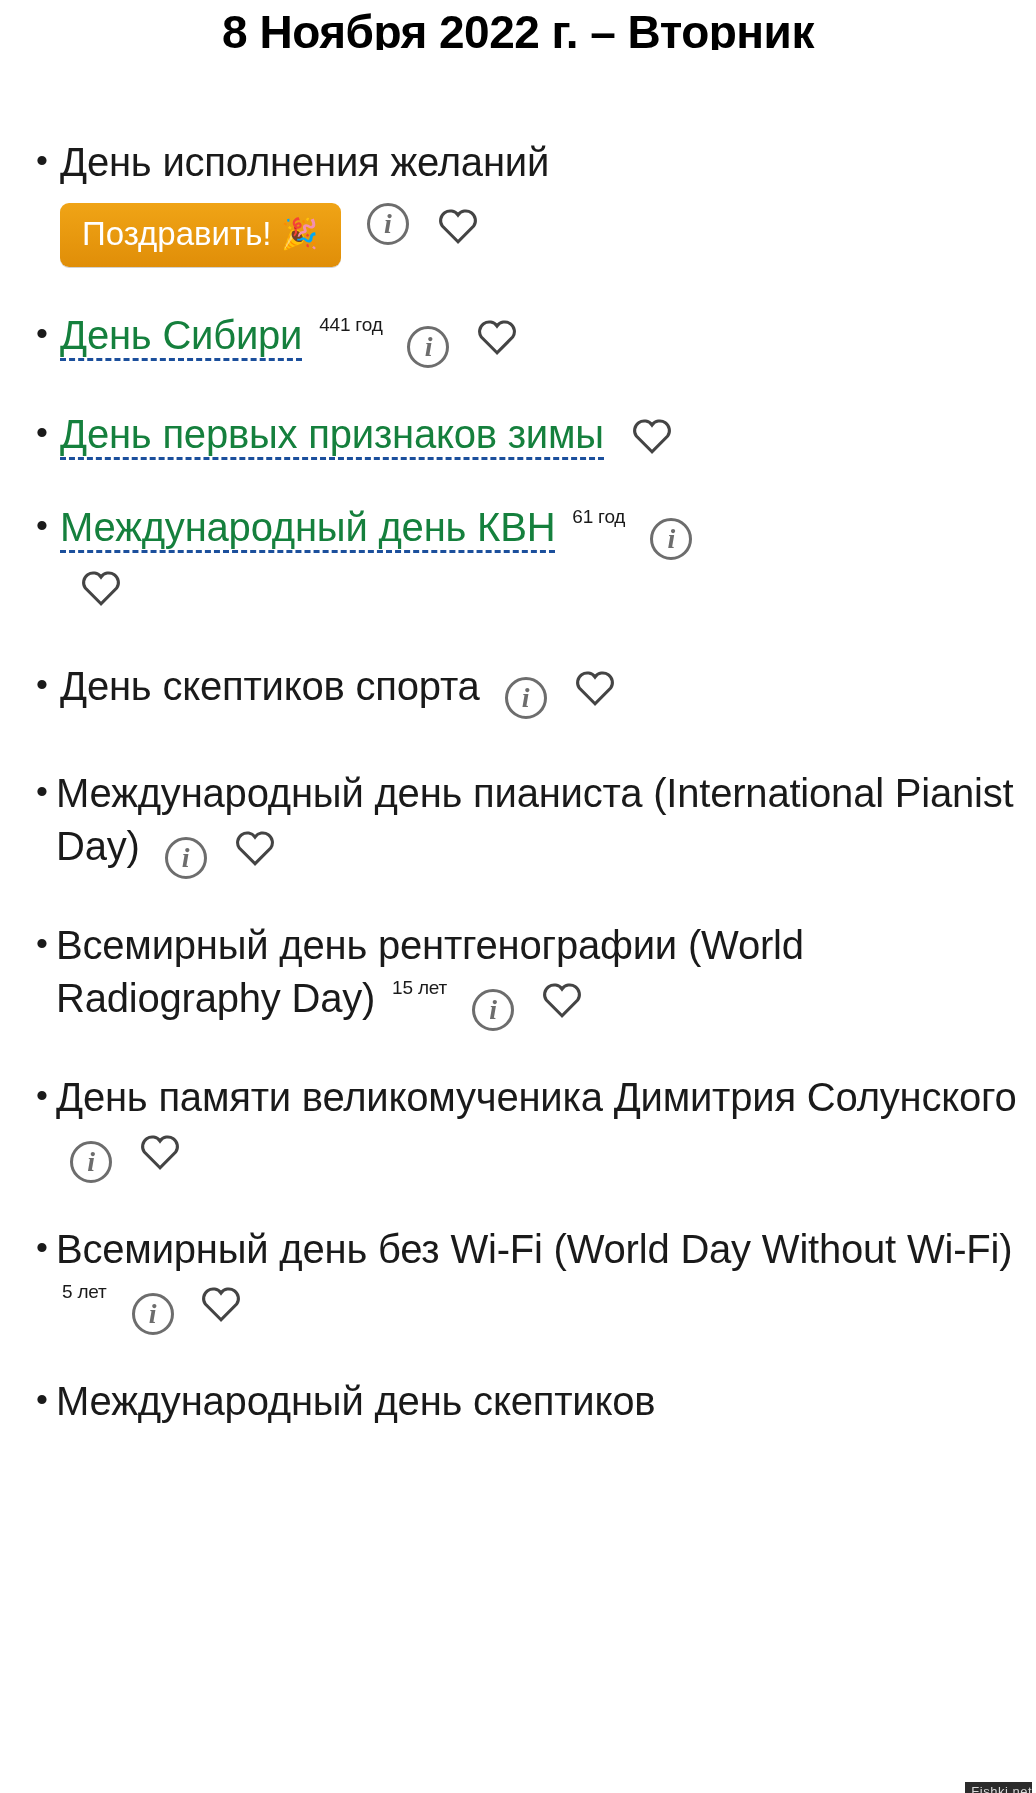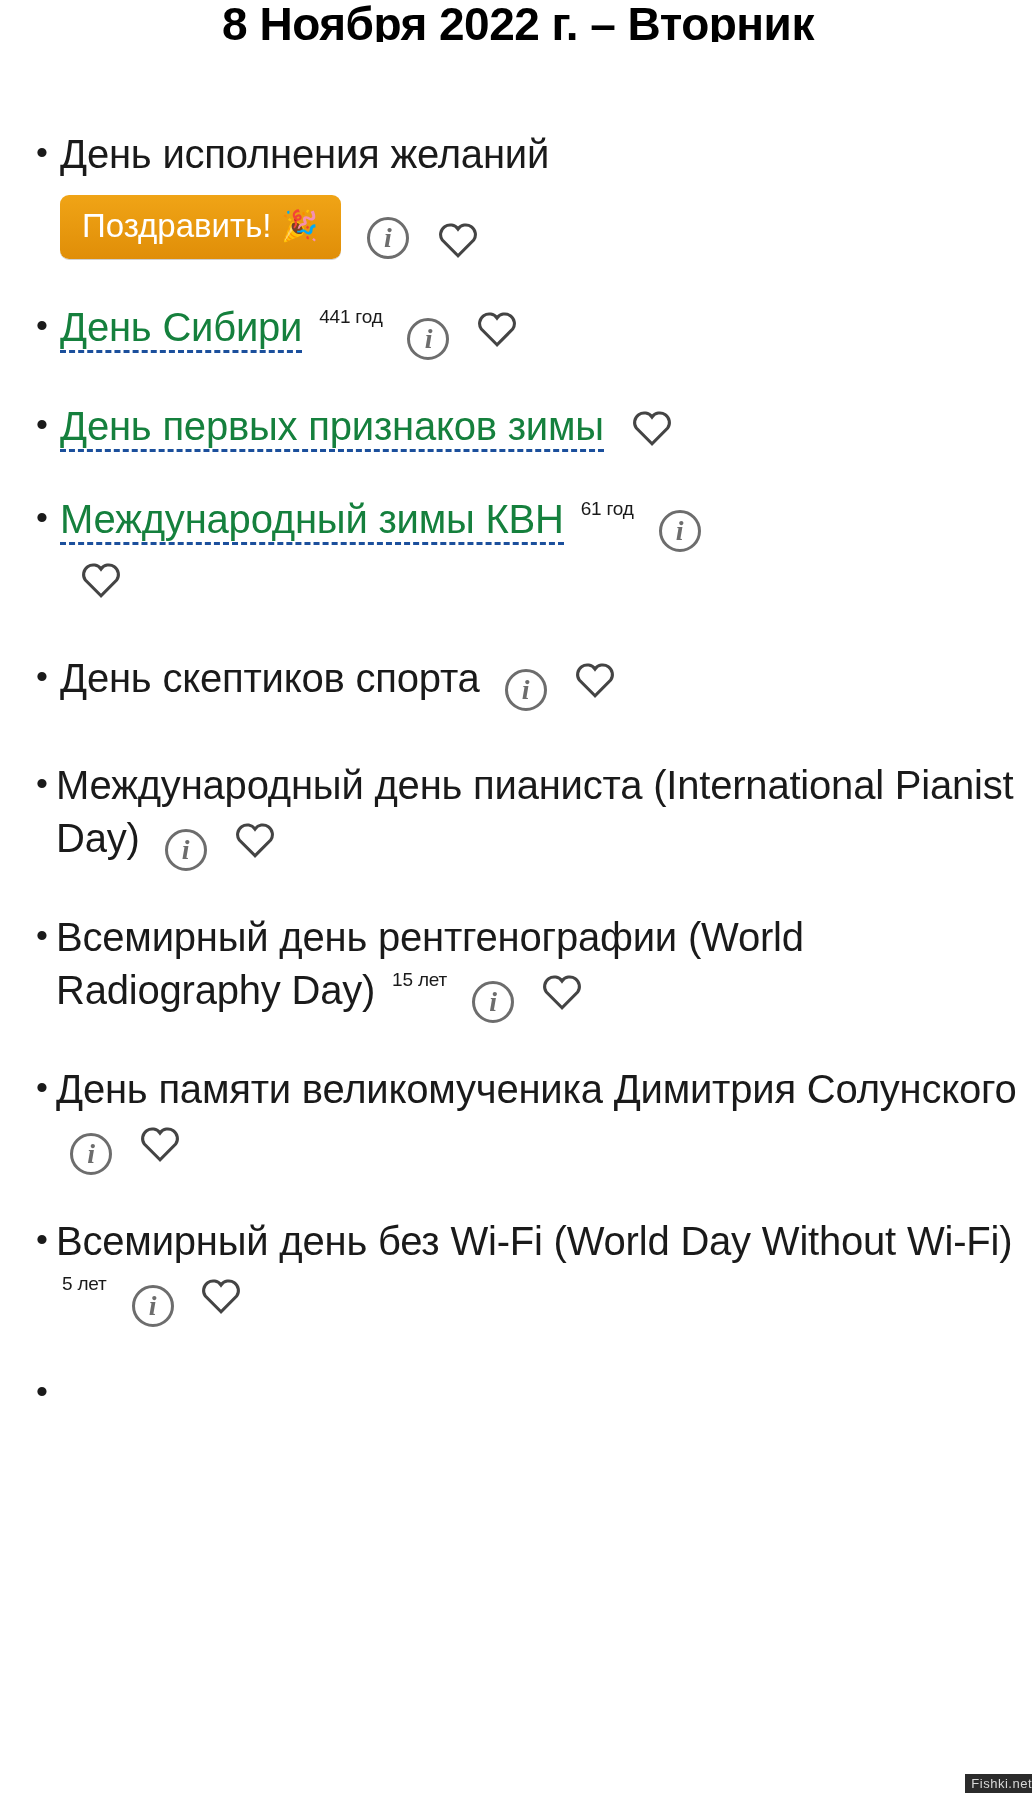--- a/index.html
+++ b/index.html
@@ -24,21 +24,21 @@
     padding: 0 18px;
   }
 
   
   .title {
     font-size: 46px;
     font-weight: bold;
     text-align: center;
     letter-spacing: -0.5px;
     color: #000;
-    margin: 4px;
+    margin: 12px;
     padding-top: 4px;
     height: 34px;
     line-height: 0.72;
     overflow: hidden;
     white-space: nowrap;
   }
 
   
   .holiday-list {
     margin: 0;
@@ -107,21 +107,21 @@
   }
 
   .heart-icon svg {
     display: block;
   }
 
   
   .congrats-wrap {
     margin-top: 14px;
     display: flex;
-    align-items: flex-end;
+    align-items: flex-start;
   }
 
   .congrats-btn {
     display: inline-flex;
     align-items: center;
     gap: 10px;
     background: linear-gradient(180deg, #f0a416 0%, #e08e08 100%);
     border: none;
     border-radius: 9px;
     color: #ffffff;
@@ -205,21 +205,21 @@
       <span class="name link">День первых признаков зимы</span>
       <span class="icon heart-icon">
         <svg width="46" height="42" viewBox="0 0 24 22" fill="none" stroke="#444" stroke-width="1.6">
           <path d="M12 20.3 3.8 12.1A4.9 4.9 0 0 1 12 6.3a4.9 4.9 0 0 1 8.2 5.8Z"></path>
         </svg>
       </span>
     </li>
 
     <li class="holiday-item item-gap-xl">
       <span class="bullet">•</span>
-      <span class="name link">Международный зимы КВН</span>
+      <span class="name link">Международный день КВН</span>
       <span class="years">61 год</span>
       <span class="icon info-icon">i</span>
       <span class="second-line">
         <span class="icon heart-icon" style="margin-left:18px;">
           <svg width="46" height="42" viewBox="0 0 24 22" fill="none" stroke="#444" stroke-width="1.6">
             <path d="M12 20.3 3.8 12.1A4.9 4.9 0 0 1 12 6.3a4.9 4.9 0 0 1 8.2 5.8Z"></path>
           </svg>
         </span>
       </span>
     </li>
@@ -276,18 +276,19 @@
       <span class="icon info-icon">i</span>
       <span class="icon heart-icon">
         <svg width="46" height="42" viewBox="0 0 24 22" fill="none" stroke="#444" stroke-width="1.6">
           <path d="M12 20.3 3.8 12.1A4.9 4.9 0 0 1 12 6.3a4.9 4.9 0 0 1 8.2 5.8Z"></path>
         </svg>
       </span>
     </li>
 
     <li class="holiday-item" style="padding-left:30px;">
       <span class="bullet">•</span>
+      <span class="name">Международный день скептиков</span>
     </li>
 
   </ul>
 
   <div class="watermark">Fishki.net</div>
 </div>
 
 </body></html>

